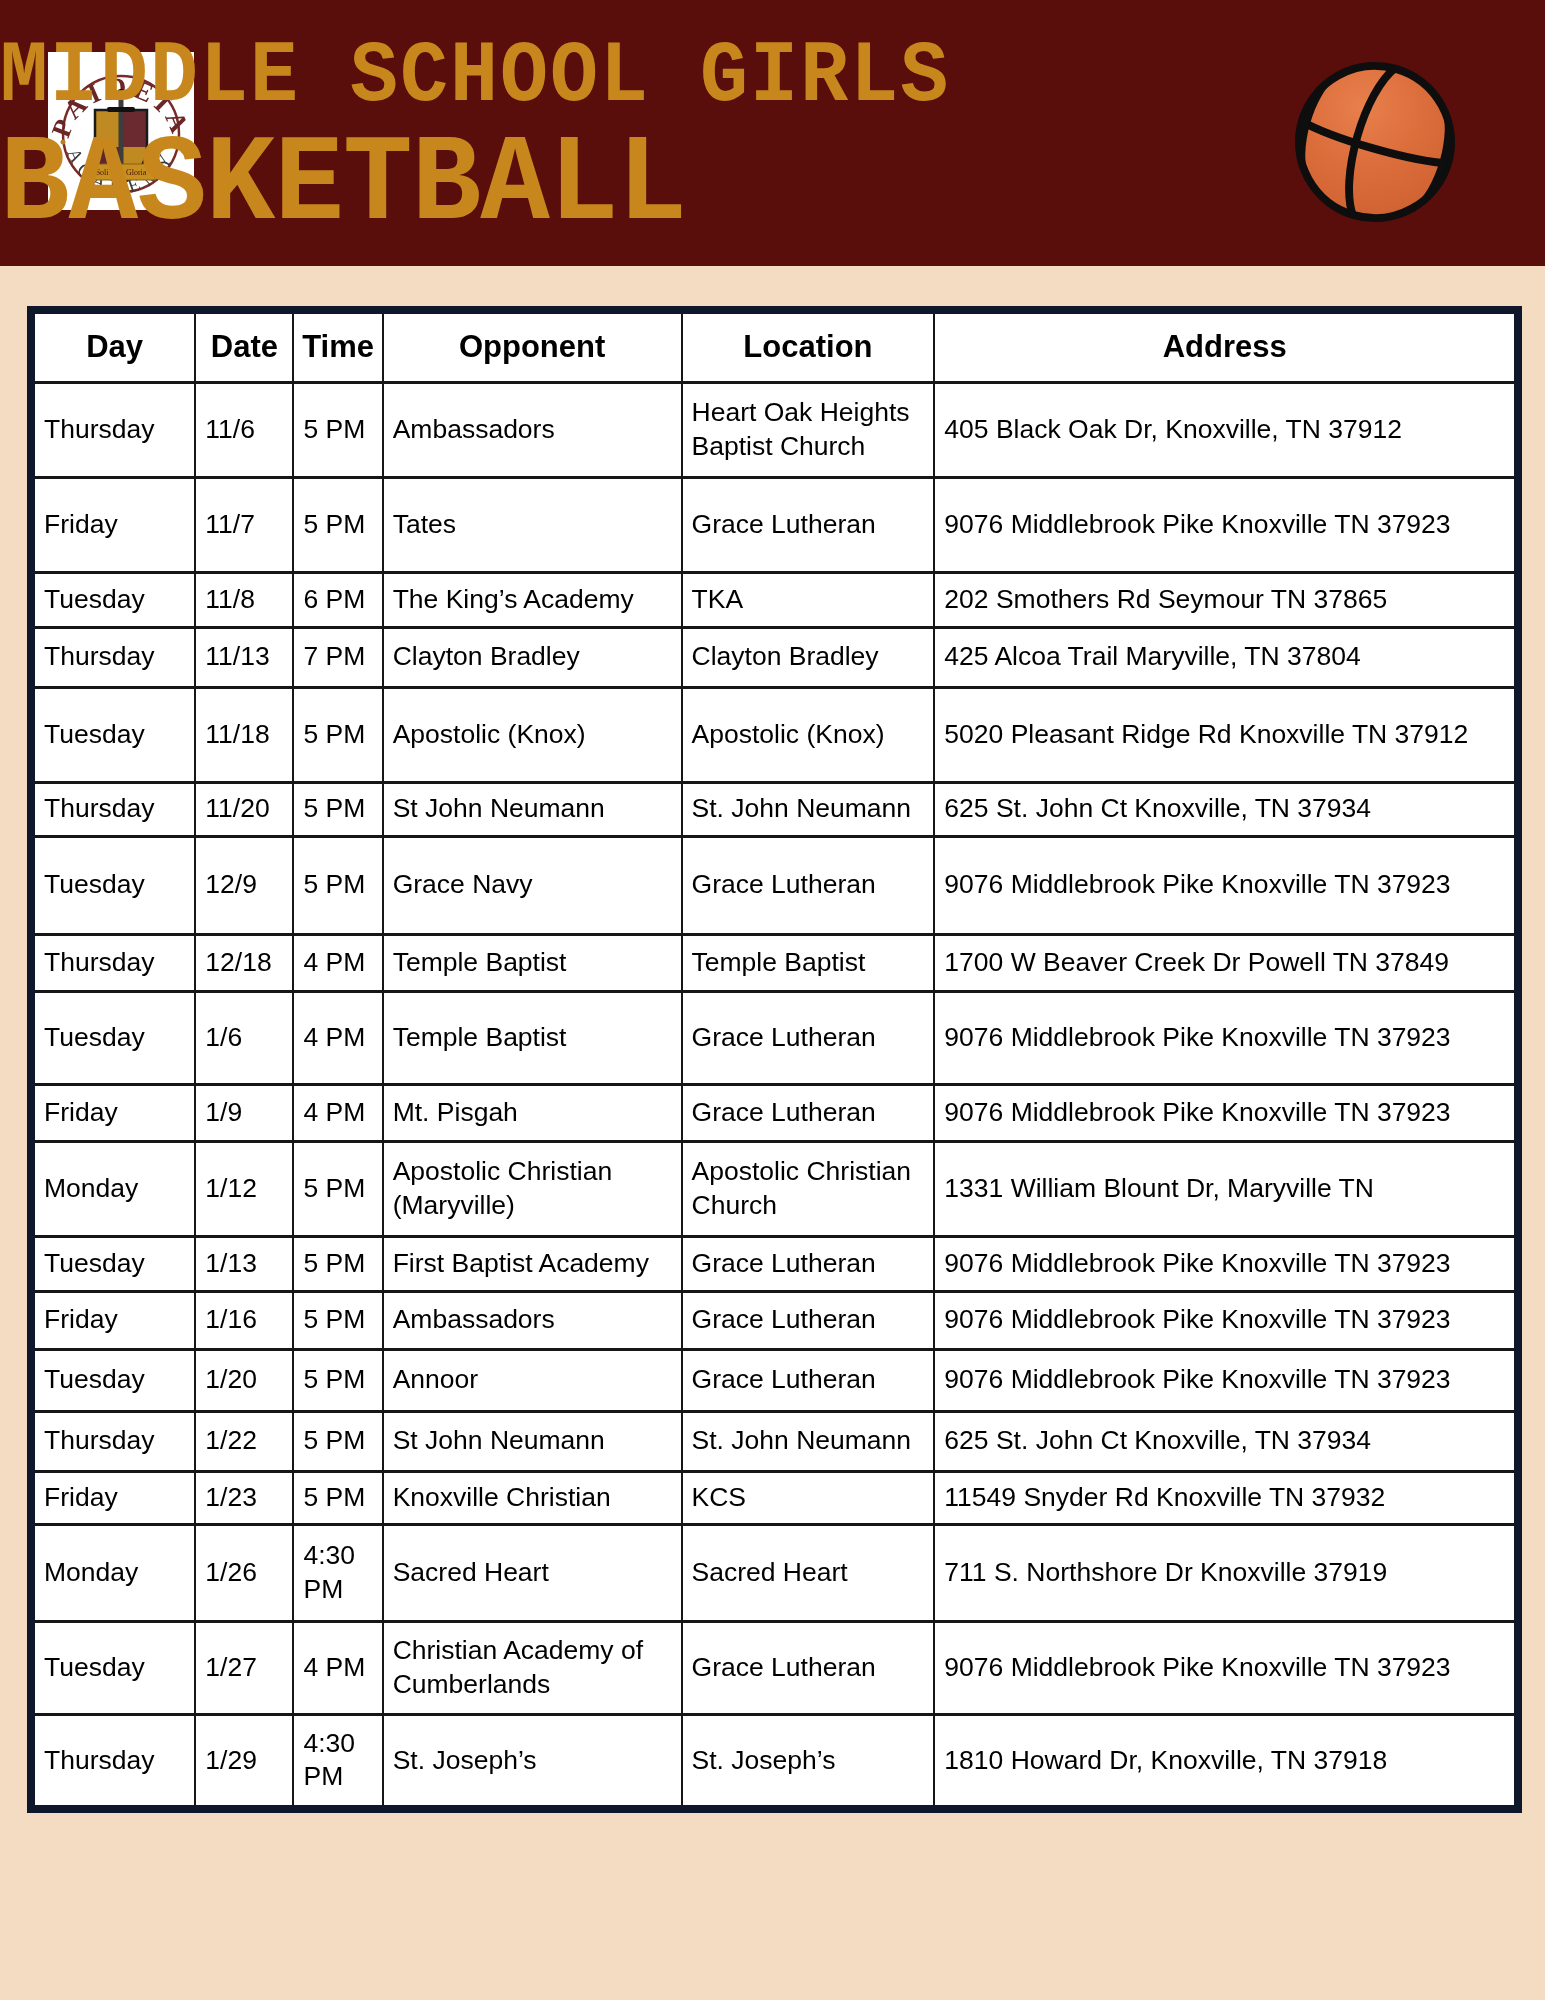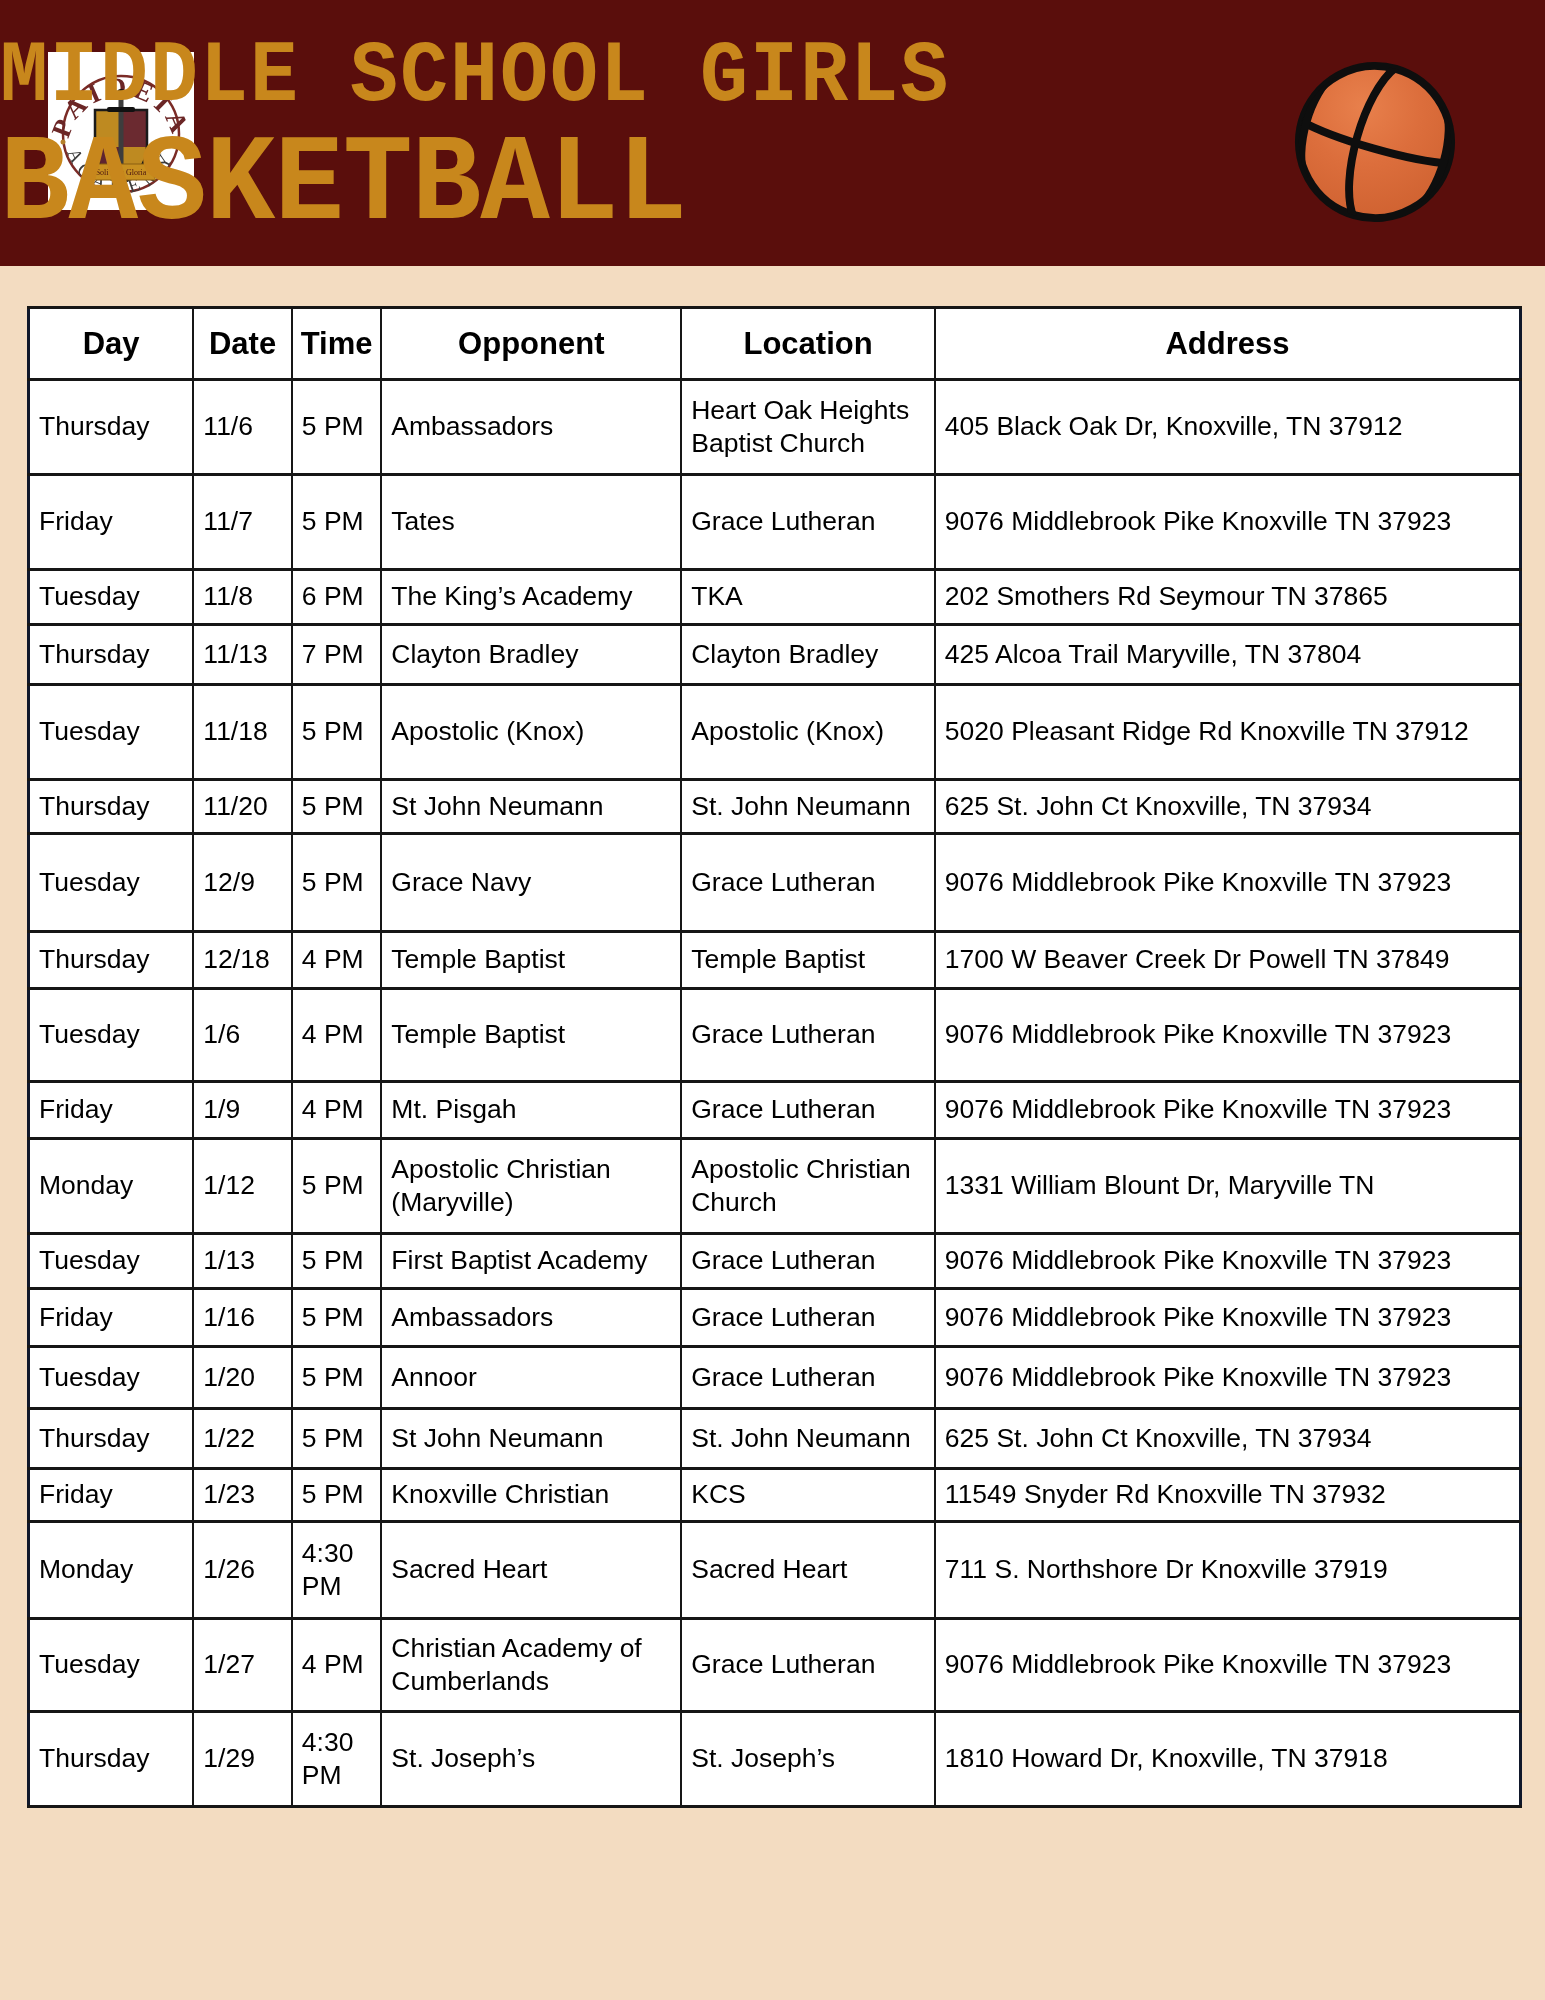--- a/index.html
+++ b/index.html
@@ -35,21 +35,21 @@
   }
   
   table.schedule {
     position:absolute; left:27px; top:306px; width:1495px;
     border-collapse:collapse; background:#ffffff; color:#000;
     table-layout:fixed;
   }
   table.schedule, table.schedule th, table.schedule td {
     border:2px solid #161616;
   }
-  table.schedule { border:3px solid #0f172a;padding-left:32px; }
+  table.schedule { border:8px solid #0f172a;padding-left:32px; }
   table.schedule th, table.schedule td { border-top-width:3px; border-bottom-width:3px; }
   col.c-day      { width:11.05%; }
   col.c-date     { width:6.6%;  }
   col.c-time     { width:6.0%;  }
   col.c-opponent { width:20.1%; }
   col.c-location { width:17.0%; }
   col.c-address  { width:39.25%; }
   thead th {
     height:72px; font-size:31px; font-weight:bold; text-align:center;
     vertical-align:middle; background:#ffffff;

